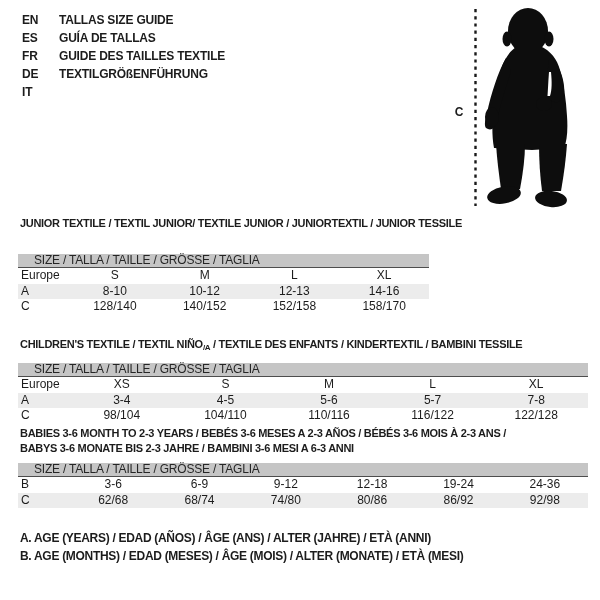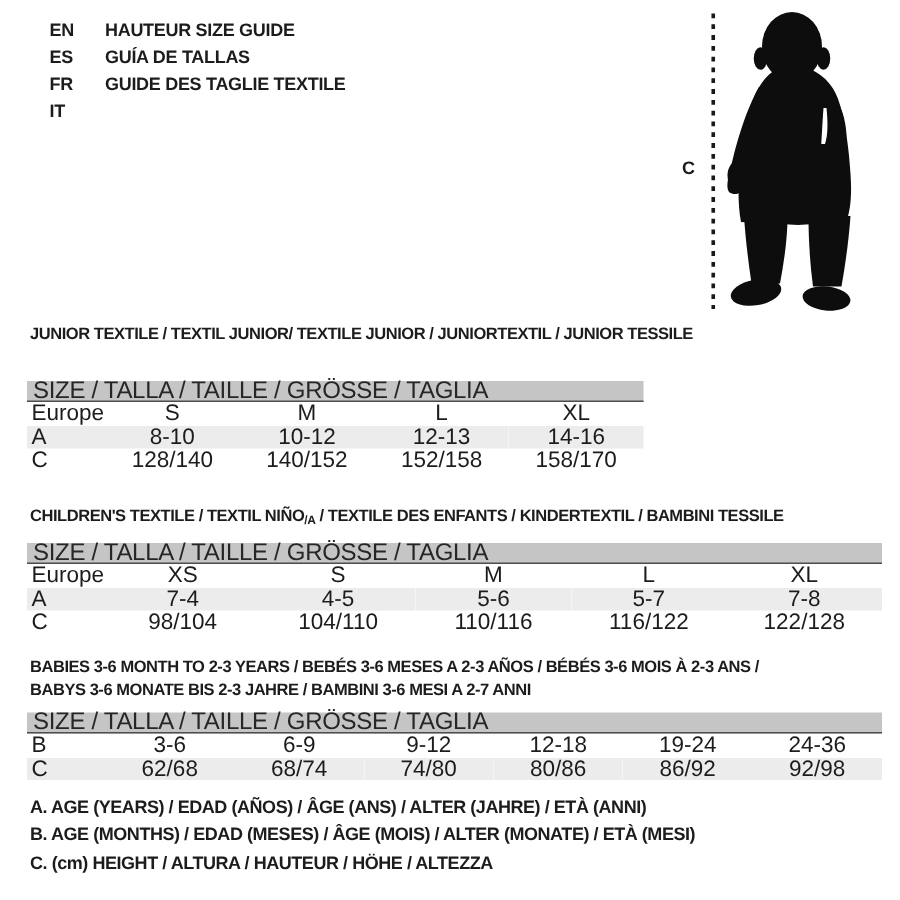--- a/index.html
+++ b/index.html
@@ -1,72 +1,76 @@
 <!DOCTYPE html>
 <html style="--header-bar: #c5c5c5; --row-stripe: #ececec; --divider: #4d4d4d; --text: #1c1c1c; --silhouette: #0d0d0d;"><head>
 <meta charset="utf-8">
 <style>
   html,body{margin:0;padding:0;background:#fff;}
   .page{position:relative;width:600px;height:600px;background:#fff;overflow:hidden;
         font-family:"Liberation Sans","DejaVu Sans",sans-serif;color:#1c1c1c;}
 
   
-  .lang-block{position:absolute;left:33px;top:11px;font-weight:bold;font-size:12px;letter-spacing:-0.2px;}
+  .lang-block{position:absolute;left:22px;top:11px;font-weight:bold;font-size:12px;letter-spacing:-0.2px;}
   .lang-line{display:flex;height:18px;line-height:18px;white-space:nowrap;}
   .lang-code{width:37px;flex:0 0 37px;}
 
   
   .figure-wrap{position:absolute;left:440px;top:0;width:160px;height:210px;}
   .figure-label{position:absolute;left:449px;top:105px;width:20px;text-align:center;
                 font-weight:bold;font-size:12px;}
 
   
   .size-section{position:absolute;left:18px;}
   .s1{top:217px;width:411px;}
   .s2{top:322px;width:570px;}
-  .s3{top:438px;width:570px;}
+  .s3{top:426px;width:570px;}
   .tbl-title{margin:0 0 0 2px;font-size:11px;font-weight:bold;letter-spacing:-0.3px;
              line-height:13px;white-space:nowrap;}
   .s1 .tbl-title{margin-bottom:24px;}
   .s2 .tbl-title{margin-bottom:9px;margin-top:16px;}
   .s3 .tbl-title{line-height:15px;margin-bottom:7px;}
   .tbl-title .line{display:block;}
   .tbl-title .sub{font-size:8px;vertical-align:-2px;}
   .size-bar{background:var(--header-bar,#c5c5c5);height:13px;line-height:13px;
-            padding-left:4px;font-size:16px;letter-spacing:-0.2px;color:#262626;
+            padding-left:16px;font-size:12px;letter-spacing:-0.2px;color:#262626;
             border-bottom:1.5px solid var(--divider,#4d4d4d);}
-  table.size-table{border-collapse:collapse;table-layout:fixed;width:100%;font-size:15px;}
+  table.size-table{border-collapse:collapse;table-layout:fixed;width:100%;font-size:12px;}
   table.size-table td{height:15.5px;line-height:15.5px;padding:0;text-align:center;
                       white-space:nowrap;overflow:hidden;}
   table.size-table td:first-child{text-align:left;padding-left:3px;}
   table.size-table tbody tr:nth-child(2){background:var(--row-stripe,#ececec);}
   col.labelcol{width:52px;}
 
   
   .footnotes{position:absolute;left:20px;top:529px;font-weight:bold;font-size:12px;
              letter-spacing:-0.3px;line-height:18.4px;}
   .footnotes div{white-space:nowrap;}
 </style>
 </head>
 <body>
 
 <div class="page">
 
   <div class="lang-block">
     <div class="lang-line">
       <span class="lang-code">EN</span>
-      <span>HAUTEUR SIZE GUIDE</span>
+      <span>TALLAS SIZE GUIDE</span>
     </div>
     <div class="lang-line">
       <span class="lang-code">ES</span>
       <span>GUÍA DE TALLAS</span>
     </div>
     <div class="lang-line">
       <span class="lang-code">FR</span>
-      <span>GUIDE DES TAGLIE TEXTILE</span>
+      <span>GUIDE DES TAILLES TEXTILE</span>
+    </div>
+    <div class="lang-line">
+      <span class="lang-code">DE</span>
+      <span>TEXTILGRÖßENFÜHRUNG</span>
     </div>
     <div class="lang-line">
       <span class="lang-code">IT</span>
     </div>
   </div>
 
   <div class="figure-wrap">
     <svg width="160" height="210" viewBox="0 0 160 210">
       <line x1="35.5" y1="9" x2="35.5" y2="206" stroke="#191919" stroke-width="2.4" stroke-dasharray="3.2 4"></line>
       <g fill="#0d0d0d">
@@ -132,42 +136,42 @@
         <tr>
             <td>Europe</td>
             <td>XS</td>
             <td>S</td>
             <td>M</td>
             <td>L</td>
             <td>XL</td>
           </tr>
         <tr>
             <td>A</td>
-            <td>7-4</td>
+            <td>3-4</td>
             <td>4-5</td>
             <td>5-6</td>
             <td>5-7</td>
             <td>7-8</td>
           </tr>
         <tr>
             <td>C</td>
             <td>98/104</td>
             <td>104/110</td>
             <td>110/116</td>
             <td>116/122</td>
             <td>122/128</td>
           </tr>
       </tbody>
     </table>
   </section>
 
   <section class="size-section s3">
     <h2 class="tbl-title">
       <span class="line">BABIES 3-6 MONTH TO 2-3 YEARS / BEBÉS 3-6 MESES A 2-3 AÑOS / BÉBÉS 3-6 MOIS À 2-3 ANS /</span>
-      <span class="line">BABYS 3-6 MONATE BIS 2-3 JAHRE / BAMBINI 3-6 MESI A 2-7 ANNI</span>
+      <span class="line">BABYS 3-6 MONATE BIS 2-3 JAHRE / BAMBINI 3-6 MESI A 6-3 ANNI</span>
     </h2>
     <div class="size-bar">SIZE / TALLA / TAILLE / GRÖSSE / TAGLIA</div>
     <table class="size-table">
       <colgroup>
           <col class="labelcol">
         </colgroup>
       <tbody>
         <tr>
             <td>B</td>
             <td>3-6</td>
@@ -186,16 +190,15 @@
             <td>86/92</td>
             <td>92/98</td>
           </tr>
       </tbody>
     </table>
   </section>
 
   <div class="footnotes">
     <div>A. AGE (YEARS) / EDAD (AÑOS) / ÂGE (ANS) / ALTER (JAHRE) / ETÀ (ANNI)</div>
     <div>B. AGE (MONTHS) / EDAD (MESES) / ÂGE (MOIS) / ALTER (MONATE) / ETÀ (MESI)</div>
-    <div>C. (cm) HEIGHT / ALTURA / HAUTEUR / HÖHE / ALTEZZA</div>
   </div>
 
 </div>
 
 </body></html>

